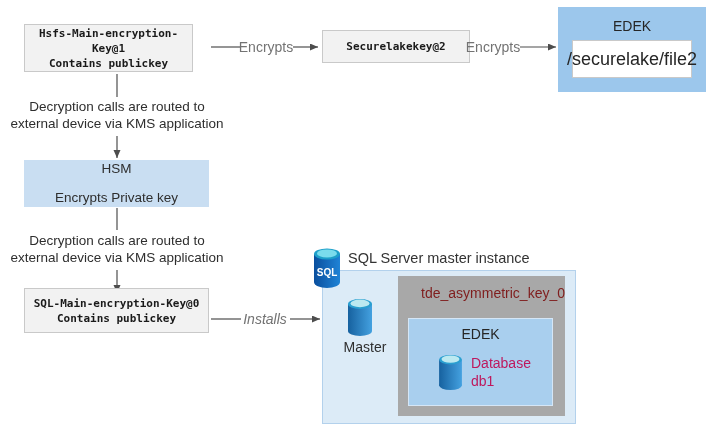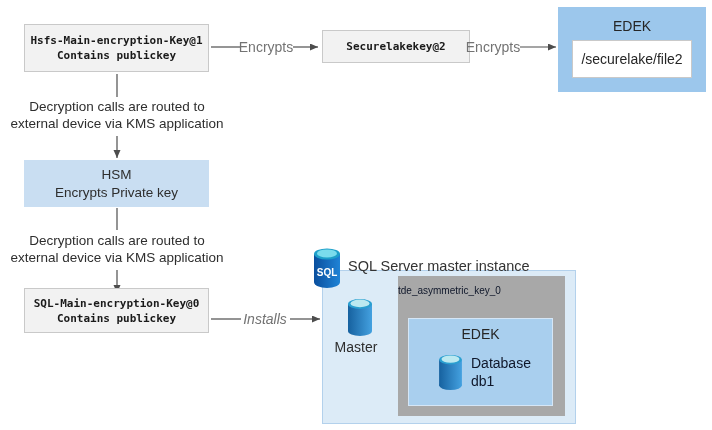--- a/index.html
+++ b/index.html
@@ -9,46 +9,46 @@
   svg.overlay{position:absolute;left:0;top:0;width:712px;height:430px;pointer-events:none;}
 
   .keybox{
     background:#f2f2f2;border:1px solid #c9c9c9;
     display:flex;flex-direction:column;align-items:center;justify-content:center;
     font-family:"DejaVu Sans Mono","Liberation Mono",monospace;
     font-size:11px;font-weight:600;color:#1a1a1a;line-height:15px;text-align:center;
     box-sizing:border-box;
   }
   .hsm{
-    background:#c9def2;display:flex;flex-direction:column;align-items:center;justify-content:center;
+    background:#c9def2;display:flex;flex-direction:column;align-items:center;justify-content:space-between;
     font-size:13.5px;color:#2e2e2e;line-height:18px;text-align:center;box-sizing:border-box;
   }
   .edek-top{background:#9cc7ec;box-sizing:border-box;}
   .edek-top-title{width:100%;text-align:center;font-size:14px;color:#262626;}
   .whitebox{
     background:#ffffff;border:1px solid #c9c9c9;display:flex;align-items:center;justify-content:center;
-    font-size:14px;color:#262626;box-sizing:border-box;
+    font-size:18px;color:#262626;box-sizing:border-box;
   }
   .conn-label{
     transform:translate(-50%,-50%);font-size:14px;color:#737373;white-space:nowrap;
   }
   .kms-note{
     transform:translateX(-50%);width:250px;text-align:center;
     font-size:13.5px;line-height:17px;color:#2e2e2e;
   }
   .container{
     background:#dcebf7;border:1px solid #b3d1ec;box-sizing:border-box;
   }
   .container-title{font-size:14.5px;color:#333333;white-space:nowrap;}
   .tdebox{background:#a8a8a8;box-sizing:border-box;}
-  .tde-title{width:100%;text-align:left;font-size:10px;color:#0f172a;}
+  .tde-title{width:100%;text-align:right;font-size:14px;color:#7f1d1d;}
   .inner-edek{background:#a9cfee;border:1px solid #d5e6f6;box-sizing:border-box;}
   .inner-edek-title{width:100%;text-align:center;font-size:14px;color:#262626;}
   .icon-label{transform:translateX(-50%);font-size:14px;color:#2e2e2e;white-space:nowrap;text-align:center;}
-  .db-text{font-size:14px;line-height:18px;color:#0f172a;}
+  .db-text{font-size:14px;line-height:18px;color:#be185d;}
 </style>
 </head>
 <body>
 
 <div class="canvas">
 
   <svg width="0" height="0" style="position:absolute" aria-hidden="true">
     <defs>
       <linearGradient id="cylg" x1="0" y1="0" x2="1" y2="0">
         <stop offset="0" stop-color="#16619f"></stop>
@@ -84,21 +84,21 @@
         <line x1="117" y1="208" x2="117" y2="230"></line>
         <line x1="117" y1="270" x2="117" y2="293" marker-end="url(#arrow)"></line>
       </g>
       <g>
         <line x1="211" y1="319" x2="241" y2="319"></line>
         <line x1="290" y1="319" x2="320" y2="319" marker-end="url(#arrow)"></line>
       </g>
     </g>
   </svg>
 
-  <div class="abs keybox" style="left:24px;top:24px;width:185px;height:48px;">
+  <div class="abs keybox" style="left:24px;top:24px;width:169px;height:48px;">
     <div>Hsfs-Main-encryption-Key@1</div>
     <div>Contains publickey</div>
   </div>
 
   <div class="abs conn-label" style="left:266px;top:47px;">Encrypts</div>
 
   <div class="abs keybox" style="left:322px;top:30px;width:148px;height:33px;">
     <div>Securelakekey@2</div>
   </div>
 
@@ -136,29 +136,29 @@
   <div class="abs container" style="left:322px;top:270px;width:254px;height:154px;"></div>
 
   <svg class="abs" style="left:312px;top:246px;" width="30" height="44" viewBox="0 0 30 44">
     <rect x="2" y="8" width="26" height="28" fill="url(#cylgDark)"></rect>
     <ellipse cx="15" cy="36" rx="13" ry="6" fill="url(#cylgDark)"></ellipse>
     <ellipse cx="15" cy="8" rx="13" ry="5.5" fill="#1e9fc9"></ellipse>
     <ellipse cx="15" cy="7.4" rx="10" ry="4" fill="#7adcec"></ellipse>
     <text x="15" y="30" text-anchor="middle" font-family="Liberation Sans, sans-serif" font-size="10" font-weight="bold" fill="#ffffff">SQL</text>
   </svg>
 
-  <div class="abs container-title" style="left:348px;top:250px;margin-top:8px;">SQL Server master instance</div>
+  <div class="abs container-title" style="left:348px;top:250px;">SQL Server master instance</div>
 
   <svg class="abs" style="left:346px;top:297px;" width="28" height="40" viewBox="0 0 28 40">
     <rect x="2" y="7" width="24" height="27" fill="url(#cylg)"></rect>
     <ellipse cx="14" cy="34" rx="12" ry="5" fill="url(#cylg)"></ellipse>
     <ellipse cx="14" cy="7" rx="12" ry="5" fill="#2a9fd0"></ellipse>
     <ellipse cx="14" cy="6.4" rx="9.5" ry="3.8" fill="#bce9f0"></ellipse>
   </svg>
-  <div class="abs icon-label" style="left:356px;top:339px;">Master</div>
+  <div class="abs icon-label" style="left:365px;top:339px;">Master</div>
 
   <div class="abs tdebox" style="left:398px;top:276px;width:167px;height:140px;">
     <div class="abs tde-title" style="left:0;top:9px;">tde_asymmetric_key_0</div>
 
     <div class="abs inner-edek" style="left:10px;top:42px;width:145px;height:88px;">
       <div class="abs inner-edek-title" style="left:0;top:7px;">EDEK</div>
       <svg class="abs" style="left:28px;top:34px;" width="27" height="38" viewBox="0 0 28 40">
         <rect x="2" y="7" width="24" height="27" fill="url(#cylg)"></rect>
         <ellipse cx="14" cy="34" rx="12" ry="5" fill="url(#cylg)"></ellipse>
         <ellipse cx="14" cy="7" rx="12" ry="5" fill="#2a9fd0"></ellipse>

